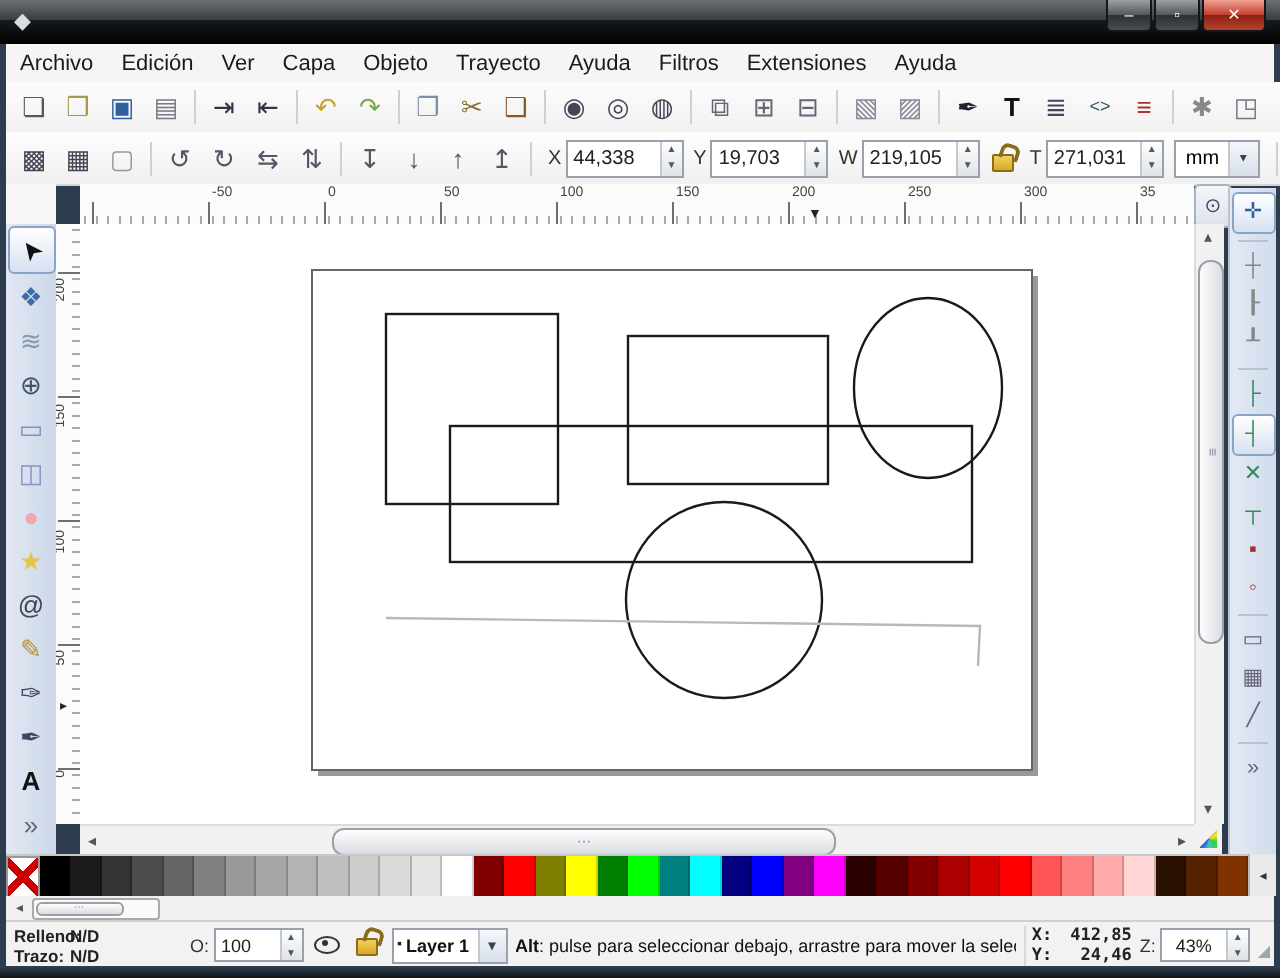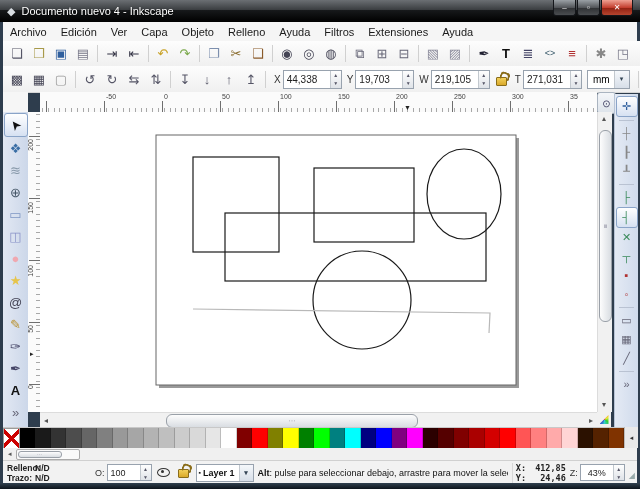--- a/index.html
+++ b/index.html
@@ -131,35 +131,34 @@
   #zoom-label{font-size:9px;color:#333;margin-right:2px}
   #resize-grip{color:#9aa;font-size:8px;margin:6px 2px 0 2px;flex:none}
   
   #bottom-edge{left:0;top:483px;width:640px;height:6px;background:linear-gradient(#31414f,#0d141b)}
 </style>
 </head>
 <body>
 
 <div class="abs" id="titlebar">
   <span id="title-icon">◆</span>
-  <span id="title-text">Documento nuevo 4 - Inkscape</span>
   <div id="win-controls">
     <div class="win-btn">‒</div>
     <div class="win-btn">▫</div>
     <div class="win-btn close">✕</div>
   </div>
 </div>
 
 <div class="abs" id="menubar">
     <div class="menu-item">Archivo</div>
     <div class="menu-item">Edición</div>
     <div class="menu-item">Ver</div>
     <div class="menu-item">Capa</div>
     <div class="menu-item">Objeto</div>
-    <div class="menu-item">Relleno</div>
+    <div class="menu-item">Trayecto</div>
     <div class="menu-item">Ayuda</div>
     <div class="menu-item">Filtros</div>
     <div class="menu-item">Extensiones</div>
     <div class="menu-item">Ayuda</div>
   </div>
 
 <div class="abs toolbar" id="toolbar-main">
     <div class="tb-btn">
       <span style="color: rgb(85, 85, 102);">❏</span>
     </div>

